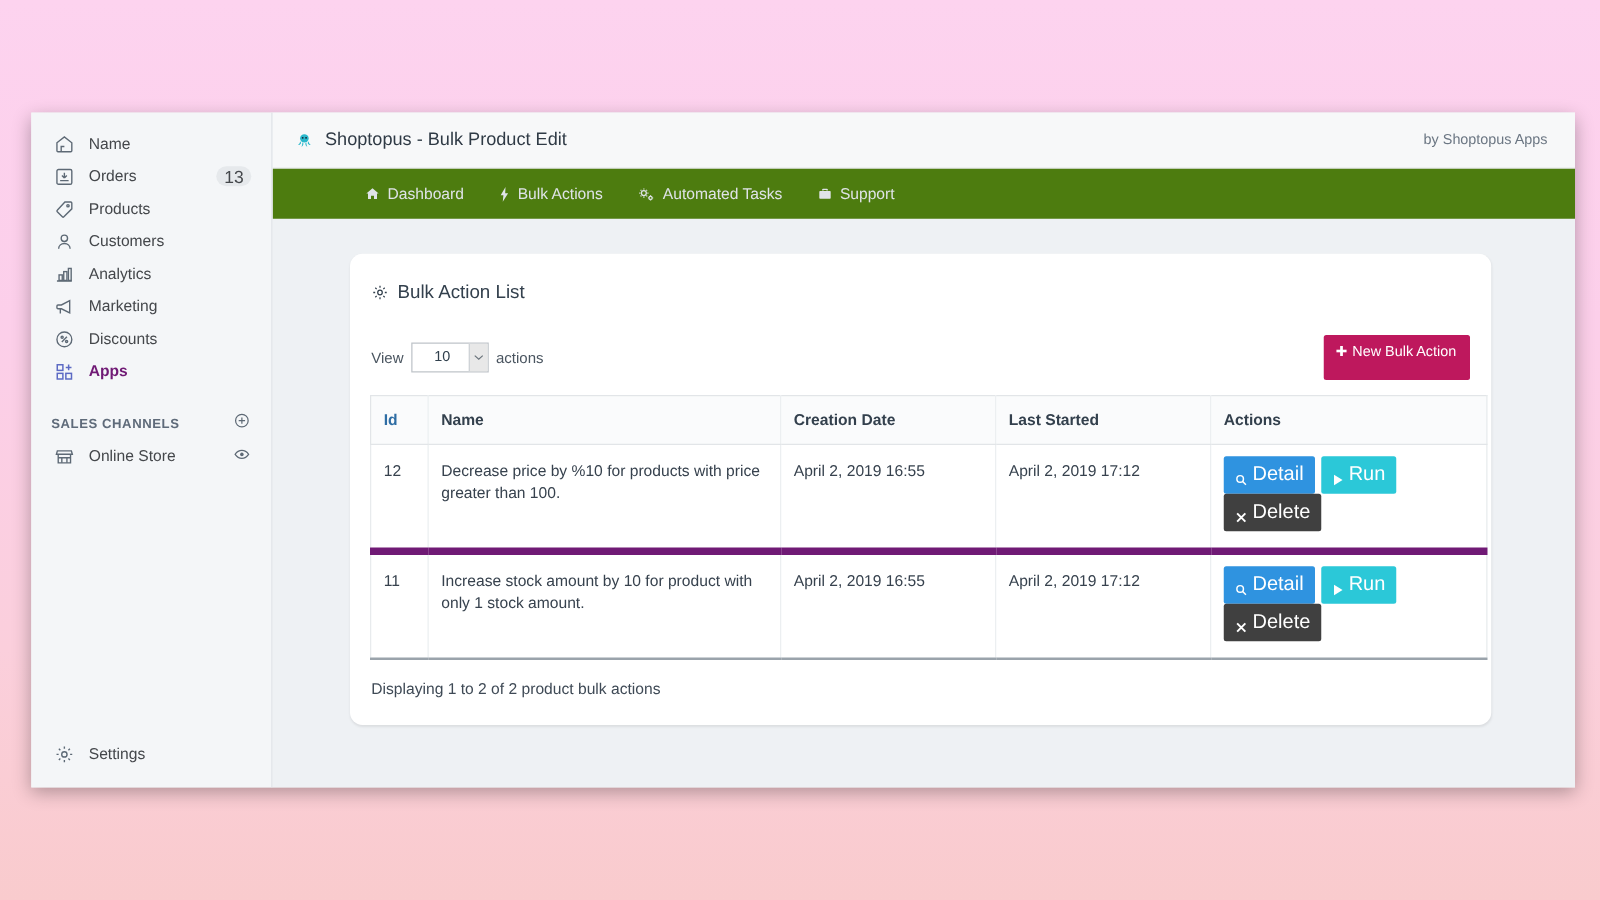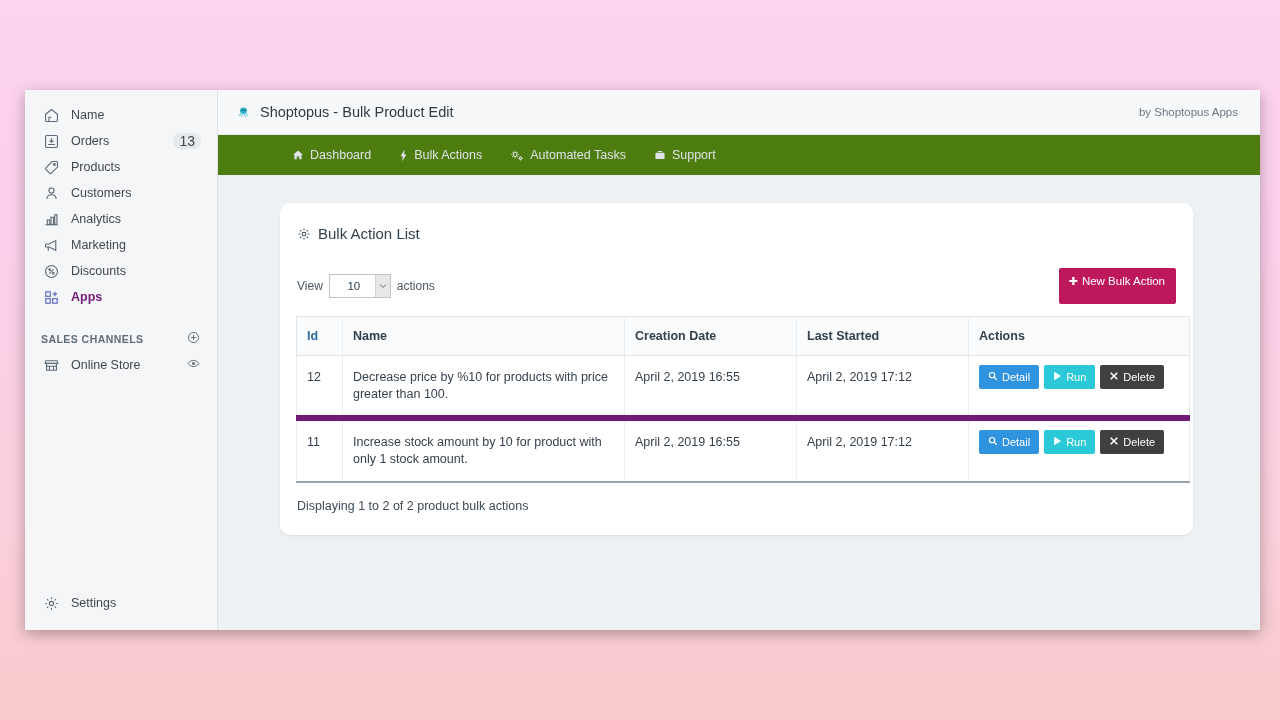--- a/index.html
+++ b/index.html
@@ -232,26 +232,26 @@
   tbody tr:last-child td { border-bottom: 2px solid #9aa3ab; }
   .c-id { width: 46px; }
   .c-name { width: 282px; }
   .c-created { width: 172px; }
   .c-started { width: 172px; }
   .c-actions { width: 221px; border-right: 1px solid #e8ebed !important; }
   td.c-actions { padding-top: 9px; }
 
   .act {
     display: inline-flex;
-    align-items: flex-start;
+    align-items: flex-end;
     border: none;
     border-radius: 2px;
     color: #fff;
     font-family: "Liberation Sans", sans-serif;
-    font-size: 11px;
+    font-size: 16px;
     padding: 6px 9px;
     margin-right: 5px;
     cursor: pointer;
     white-space: nowrap;
   }
   .act .aico { margin-right: 4px; display: inline-flex; align-items: center; }
   .act-detail { background: #2f93e0; }
   .act-run { background: #2bc8d8; }
   .act-delete { background: #404040; margin-right: 0; }
 

